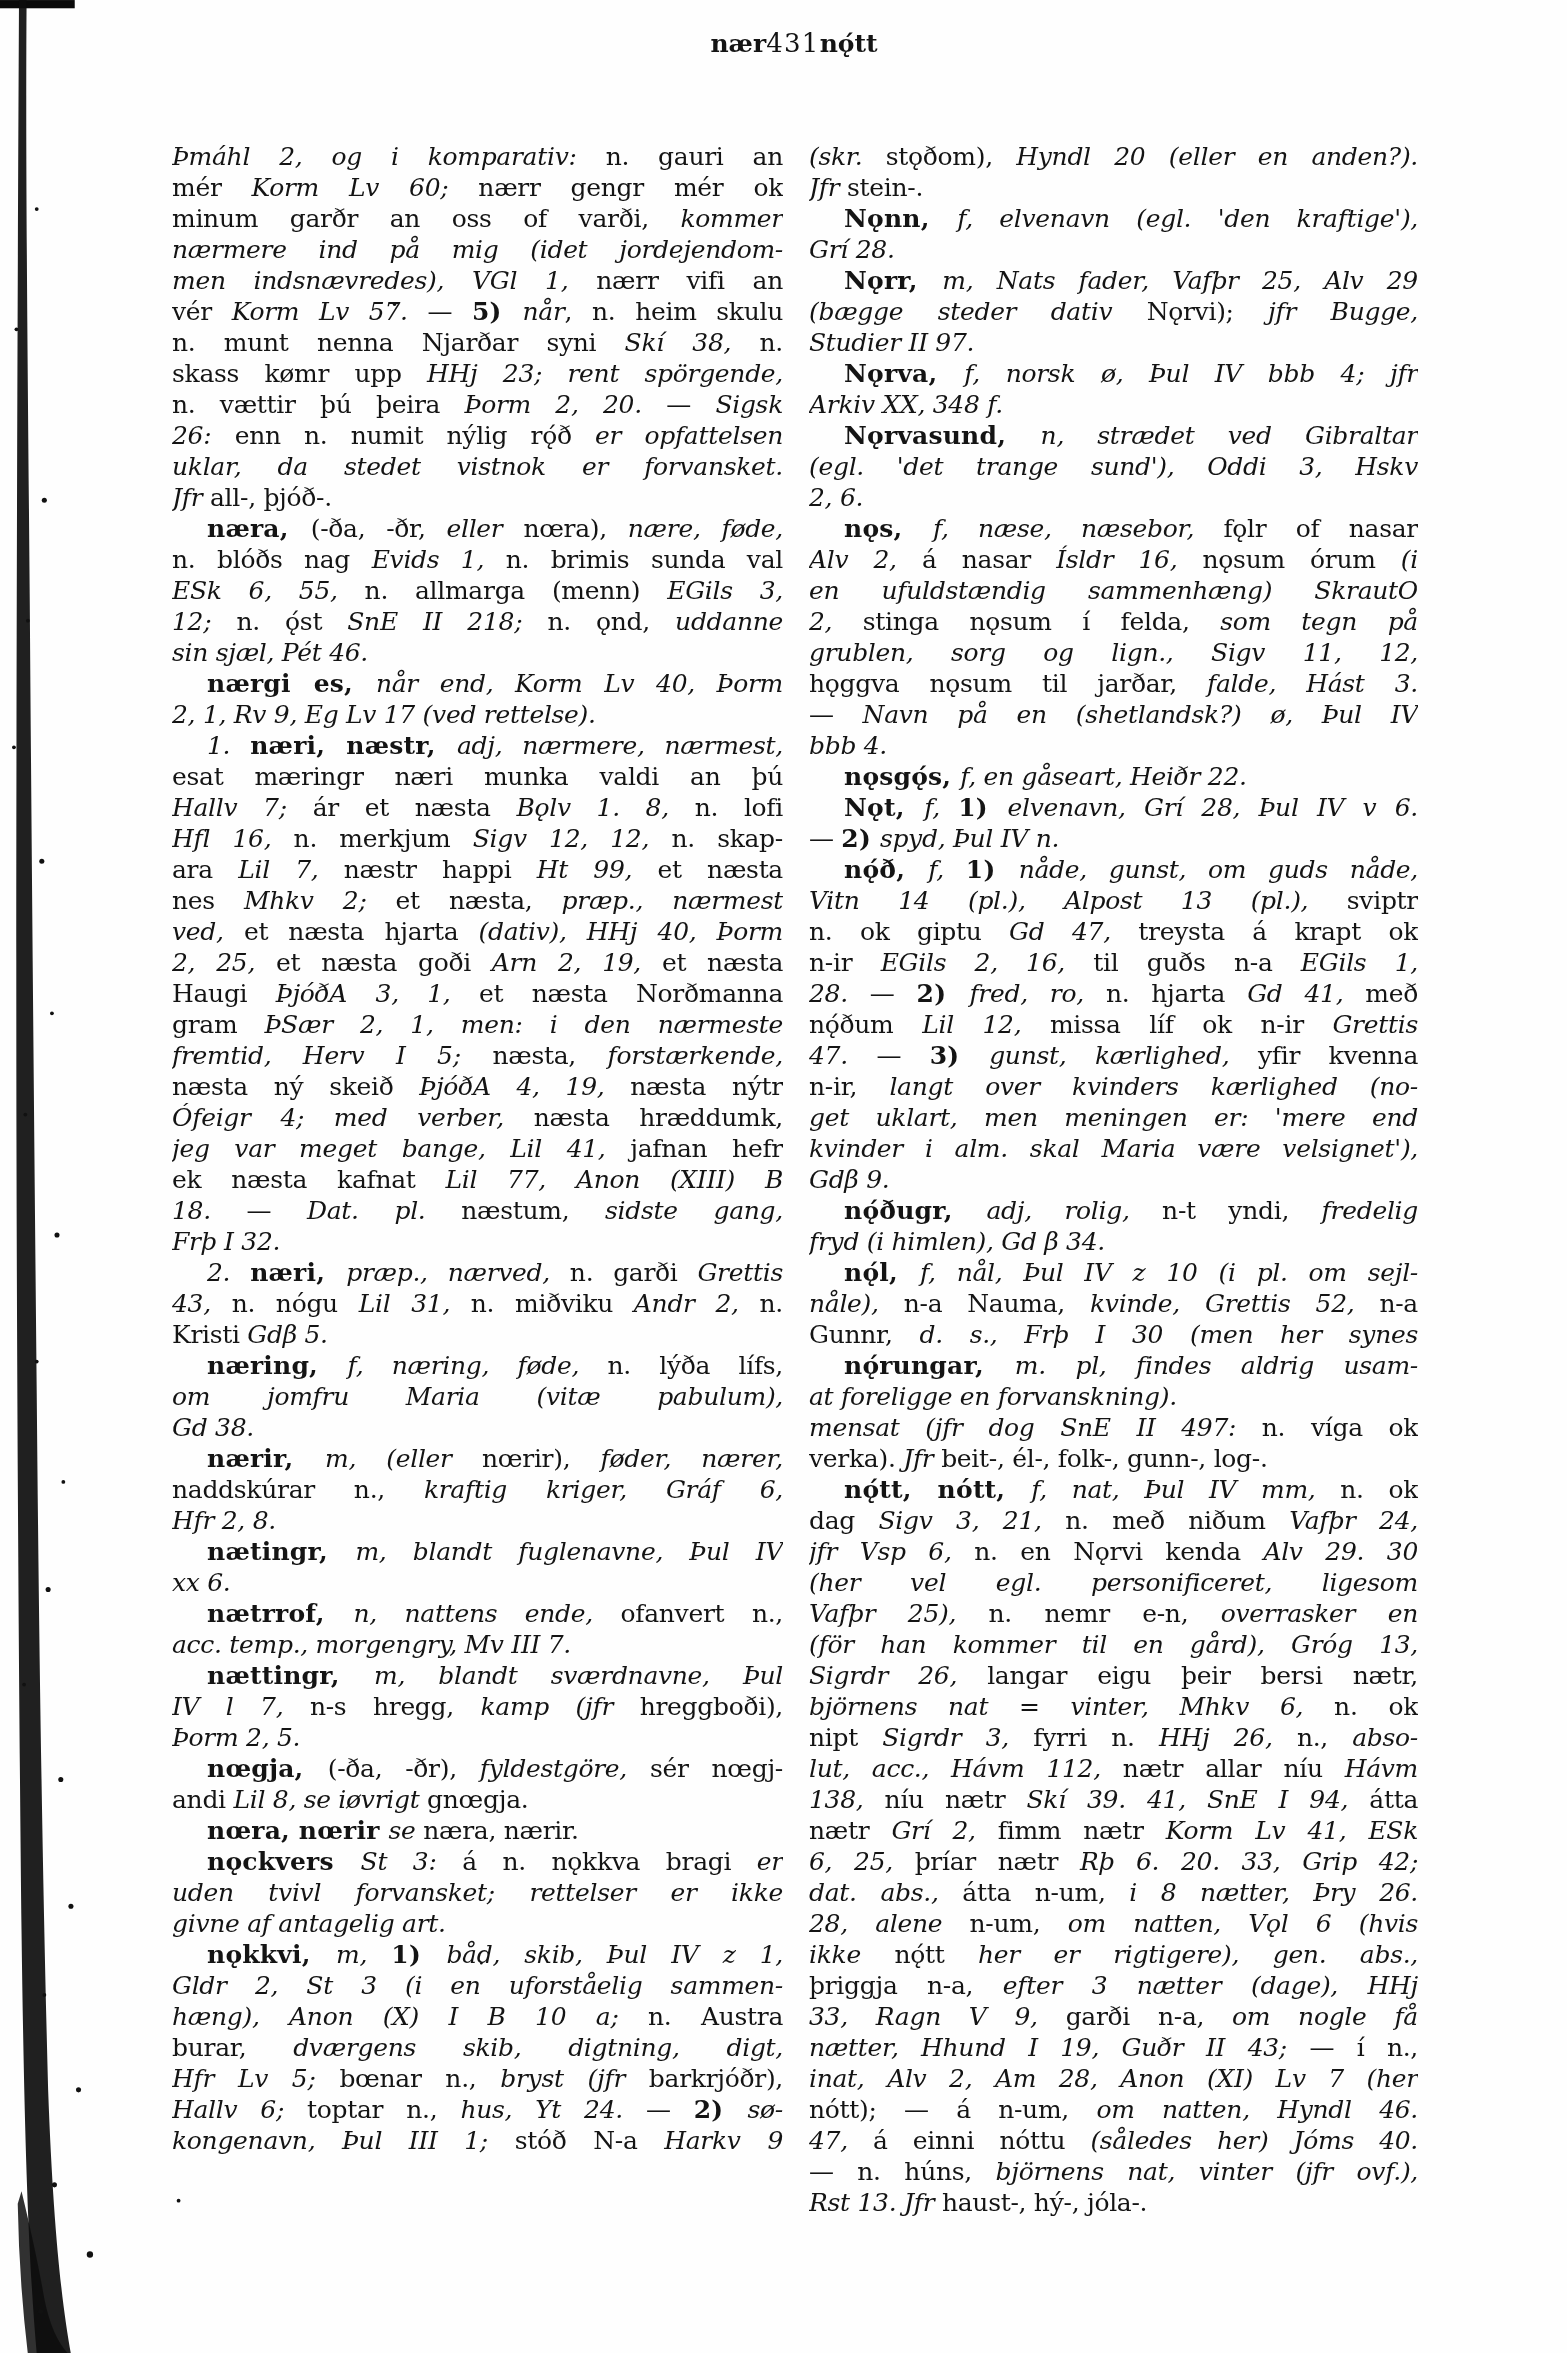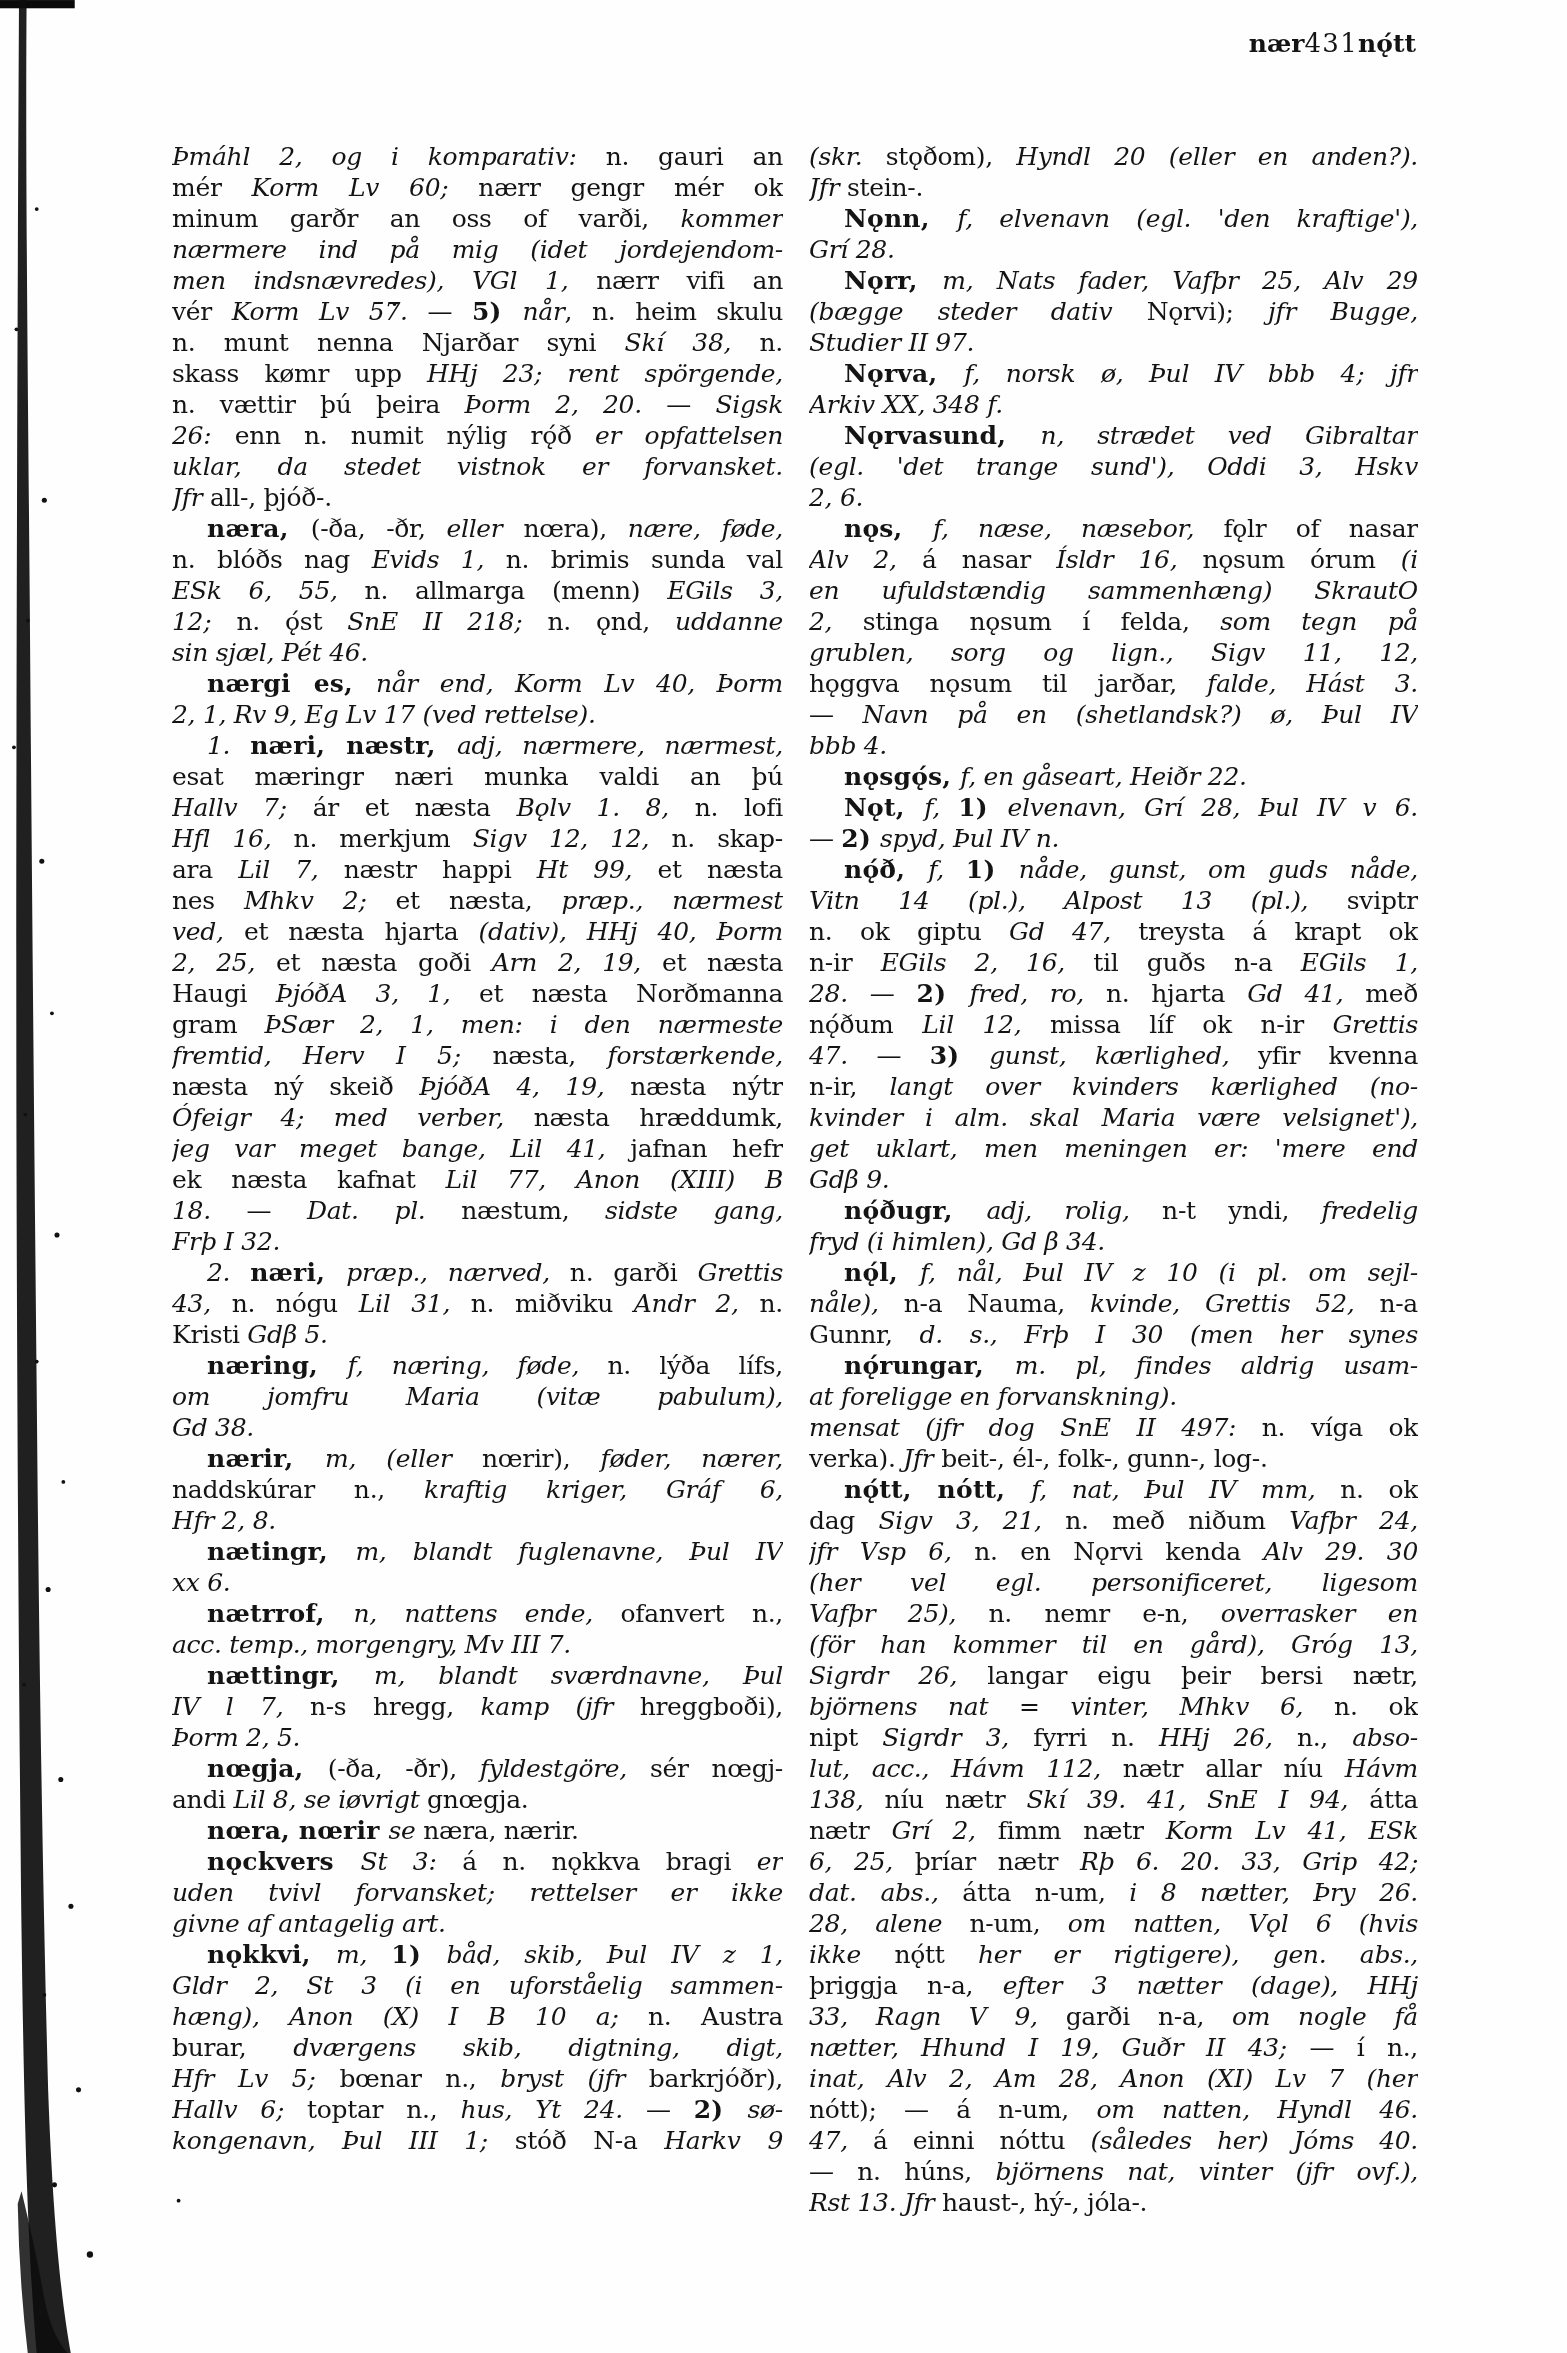--- a/index.html
+++ b/index.html
@@ -6,21 +6,21 @@
   .page{
     position:relative;
     width:1568px;height:2354px;
     background:#fefefe;
     color:#141414;
     font-family:"DejaVu Serif", serif;
     overflow:hidden;
   }
   .running-head{
     position:absolute;top:28px;left:172px;width:1244px;
-    display:flex;justify-content:flex-end;align-items:baseline;
+    display:flex;justify-content:center;align-items:baseline;
   }
   .running-head .hw{font-weight:700;font-size:25px;}
   .running-head .pageno{font-size:26px;letter-spacing:1.3px;}
   .col{
     position:absolute;top:141px;width:611px;
     font-size:25px;letter-spacing:-0.3px;
   }
   .col-left{left:172px;}
   .col-right{left:809px;width:609px;}
   .line{
@@ -180,22 +180,22 @@
       <div class="line ind"><span class="s-b">Nǫt, </span><span class="s-i">f, </span><span class="s-b">1) </span><span class="s-i">elvenavn, Grí 28, Þul IV v 6.</span></div>
       <div class="line nj"><span class="s-r">— </span><span class="s-b">2) </span><span class="s-i">spyd, Þul IV n.</span></div>
       <div class="line ind"><span class="s-b">nǫ́ð, </span><span class="s-i">f, </span><span class="s-b">1) </span><span class="s-i">nåde, gunst, om guds nåde,</span></div>
       <div class="line"><span class="s-i">Vitn 14 (pl.), Alpost 13 (pl.), </span><span class="s-r">sviptr</span></div>
       <div class="line"><span class="s-r">n. ok giptu </span><span class="s-i">Gd 47, </span><span class="s-r">treysta á krapt ok</span></div>
       <div class="line"><span class="s-r">n-ir </span><span class="s-i">EGils 2, 16, </span><span class="s-r">til guðs n-a </span><span class="s-i">EGils 1,</span></div>
       <div class="line"><span class="s-i">28. </span><span class="s-r">— </span><span class="s-b">2) </span><span class="s-i">fred, ro, </span><span class="s-r">n. hjarta </span><span class="s-i">Gd 41, </span><span class="s-r">með</span></div>
       <div class="line"><span class="s-r">nǫ́ðum </span><span class="s-i">Lil 12, </span><span class="s-r">missa líf ok n-ir </span><span class="s-i">Grettis</span></div>
       <div class="line"><span class="s-i">47. </span><span class="s-r">— </span><span class="s-b">3) </span><span class="s-i">gunst, kærlighed, </span><span class="s-r">yfir kvenna</span></div>
       <div class="line"><span class="s-r">n-ir, </span><span class="s-i">langt over kvinders kærlighed (no-</span></div>
+      <div class="line"><span class="s-i">get uklart, men meningen er: 'mere end</span></div>
       <div class="line"><span class="s-i">kvinder i alm. skal Maria være velsignet'),</span></div>
-      <div class="line"><span class="s-i">get uklart, men meningen er: 'mere end</span></div>
       <div class="line nj"><span class="s-i">Gdβ 9.</span></div>
       <div class="line ind"><span class="s-b">nǫ́ðugr, </span><span class="s-i">adj, rolig, </span><span class="s-r">n-t yndi, </span><span class="s-i">fredelig</span></div>
       <div class="line nj"><span class="s-i">fryd (i himlen), Gd β 34.</span></div>
       <div class="line ind"><span class="s-b">nǫ́l, </span><span class="s-i">f, nål, Þul IV z 10 (i pl. om sejl-</span></div>
       <div class="line"><span class="s-i">nåle), </span><span class="s-r">n-a Nauma, </span><span class="s-i">kvinde, Grettis 52, </span><span class="s-r">n-a</span></div>
       <div class="line"><span class="s-r">Gunnr, </span><span class="s-i">d. s., Frþ I 30 (men her synes</span></div>
       <div class="line ind"><span class="s-b">nǫ́rungar, </span><span class="s-i">m. pl, findes aldrig usam-</span></div>
       <div class="line nj"><span class="s-i">at foreligge en forvanskning).</span></div>
       <div class="line"><span class="s-i">mensat (jfr dog SnE II 497: </span><span class="s-r">n. víga ok</span></div>
       <div class="line nj"><span class="s-r">verka). </span><span class="s-i">Jfr </span><span class="s-r">beit-, él-, folk-, gunn-, log-.</span></div>

